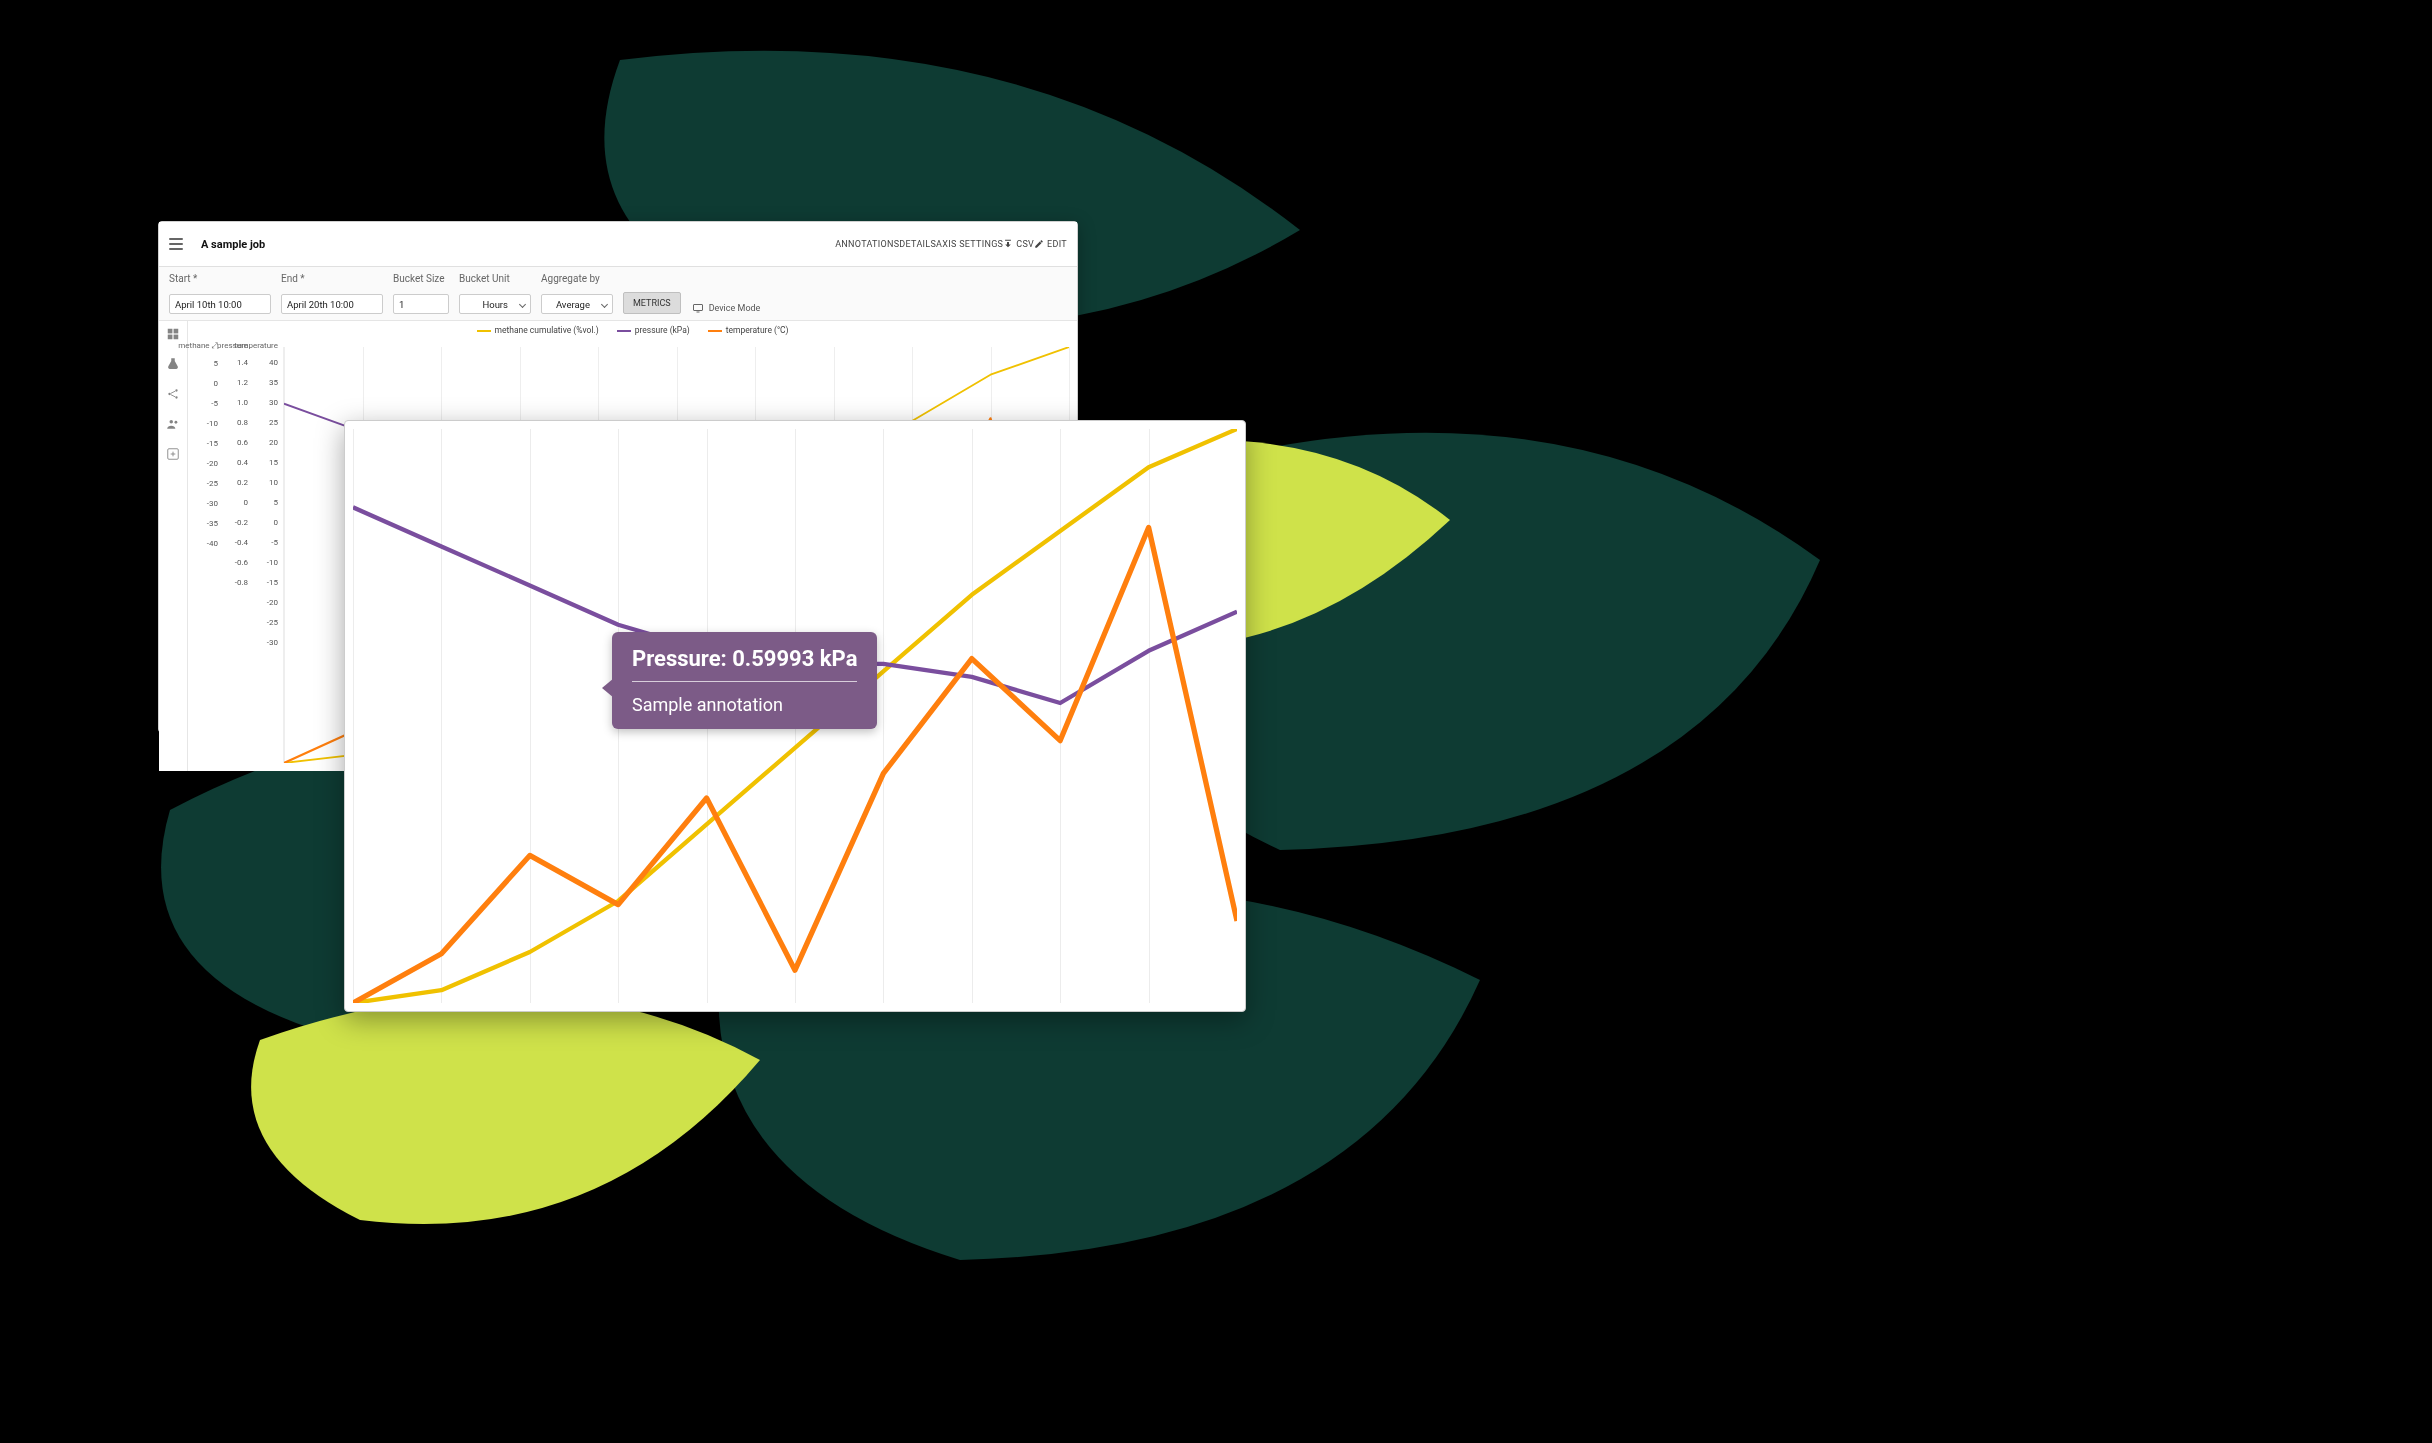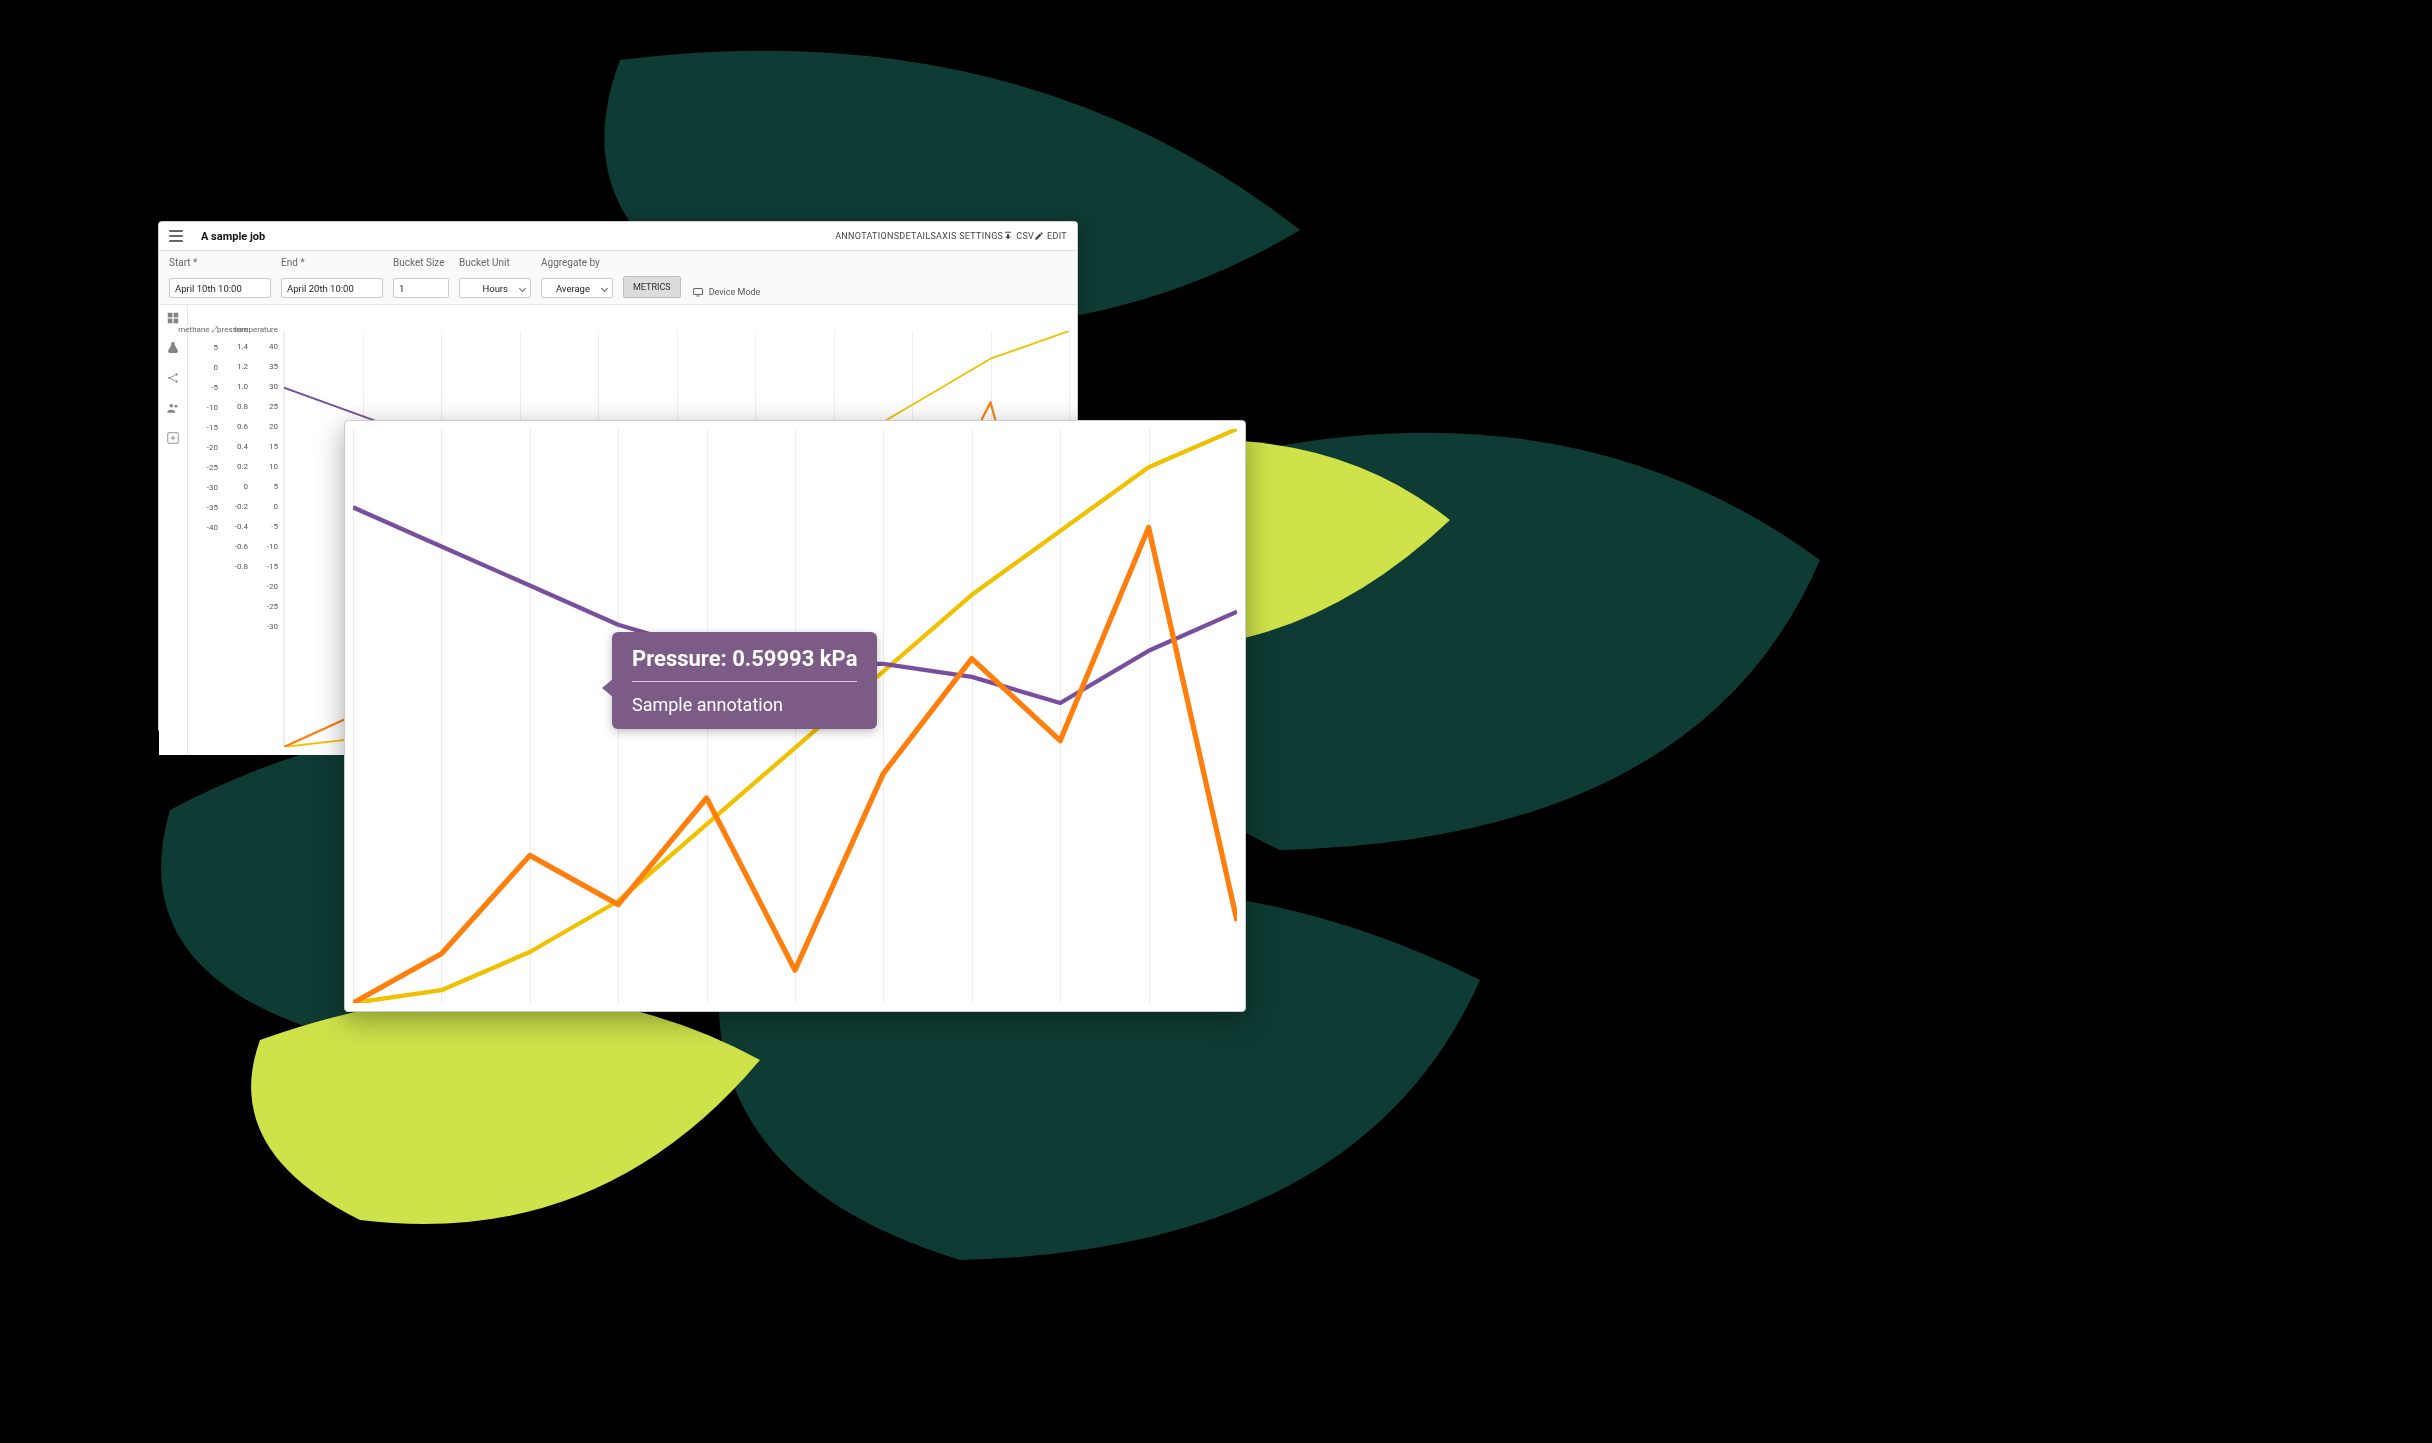--- a/index.html
+++ b/index.html
@@ -1,19 +1,19 @@
 <!DOCTYPE html>
 <html><head>
 <meta charset="utf-8">
 <style>
   html,body{margin:0;padding:0;background:#000;font-family:-apple-system,BlinkMacSystemFont,"Segoe UI",Roboto,Arial,sans-serif;height:100%;}
   #stage{position:relative;width:2432px;height:1443px;background:#000;overflow:hidden;}
   
   .app-window{position:absolute;left:158px;top:221px;width:918px;height:510px;background:#f5f5f5;border:1px solid #d0d0d0;border-radius:4px;box-shadow:0 4px 18px rgba(0,0,0,.3);font-size:10px;color:#333;}
-  .app-topbar{display:flex;align-items:center;height:28px;padding:0 10px;background:#fff;border-bottom:1px solid #e0e0e0;}
+  .app-topbar{display:flex;align-items:center;height:28px;padding:8px 10px;background:#fff;border-bottom:1px solid #e0e0e0;}
   .hamburger{width:14px;height:12px;display:flex;flex-direction:column;justify-content:space-between;margin-right:18px;cursor:pointer;}
   .hamburger span{height:2px;background:#666;border-radius:1px;}
   .title{font-weight:700;font-size:11px;color:#111;}
   .top-right{margin-left:auto;display:flex;align-items:center;gap:0;font-size:9px;color:#444;}
   .top-right .item{display:flex;align-items:center;gap:3px;cursor:pointer;letter-spacing:.3px;}
   .icon-sm{width:10px;height:10px;}
   
   .ctrl-row{display:flex;align-items:flex-end;gap:10px;padding:6px 10px;background:#fafafa;border-bottom:1px solid #e5e5e5;}
   .field{display:flex;flex-direction:column;}
   .field label{font-size:10px;color:#666;margin-bottom:10px;}
@@ -166,20 +166,25 @@
             <circle cx="17" cy="9" r="2.4" fill="#666"></circle>
             <path fill="#666" d="M2 20c0-3 3.5-5 7-5s7 2 7 5H2z"></path>
           </svg>
         <svg class="sicon" viewBox="0 0 24 24">
             <rect x="3" y="3" width="18" height="18" rx="2" fill="none" stroke="#666" stroke-width="1.5"></rect>
             <path stroke="#666" stroke-width="1.5" d="M12 8v8M8 12h8"></path>
           </svg>
       </div>
 
       <div class="chart-zone">
+        <div class="legend">
+          <span><span class="swatch" style="background:#f0c100"></span><span>methane cumulative (%vol.)</span></span>
+          <span><span class="swatch" style="background:#7a4e9e"></span><span>pressure (kPa)</span></span>
+          <span><span class="swatch" style="background:#ff7f0e"></span><span>temperature (°C)</span></span>
+        </div>
 
         <div class="axes">
           <div class="axcol">
             <span class="hdr">methane ⤢</span>
             <span class="tick">5</span>
             <span class="tick">0</span>
             <span class="tick">-5</span>
             <span class="tick">-10</span>
             <span class="tick">-15</span>
             <span class="tick">-20</span>

